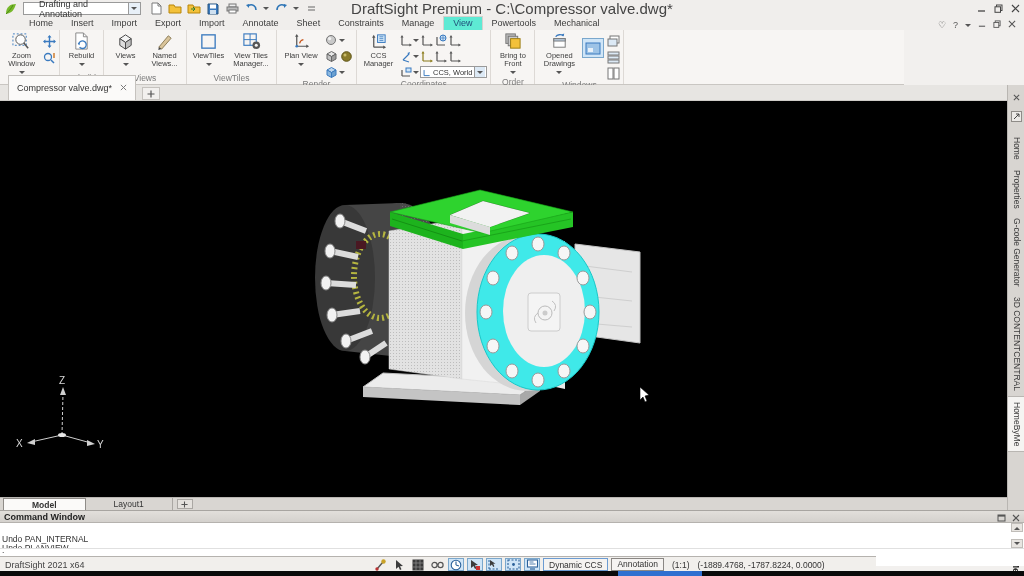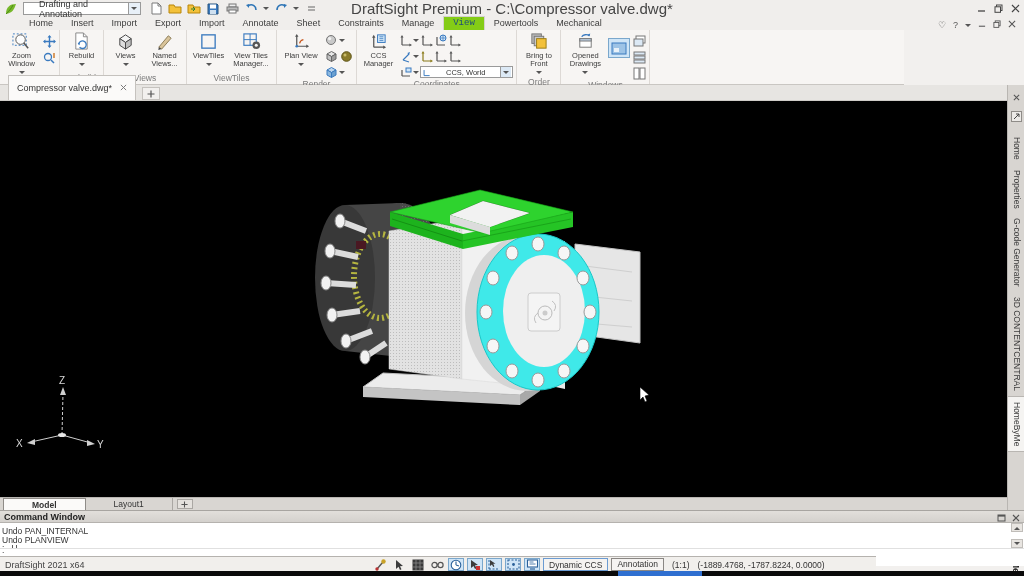--- a/index.html
+++ b/index.html
@@ -14,36 +14,36 @@
   .caret { width:0; height:0; border:3px solid transparent; border-top-color:#555; margin-top:3px; }
   .qat { display:flex; align-items:center; gap:5px; margin-left:4px; }
   .qat .qbtn { width:14px; height:14px; display:flex; align-items:center; justify-content:center; }
   .title-text { position:absolute; left:0; right:0; text-align:center; font-size:15px; color:#444; pointer-events:none; }
   .win-controls { margin-left:auto; display:flex; gap:8px; align-items:center; z-index:2; }
   .win-controls svg { display:block; }
 
   
   .ribbon-tabs { position:absolute; top:17px; left:0; width:1024px; height:13px; display:flex; align-items:flex-end; padding-left:20px; background:#f0eeec; }
   .rtab { font-size:9px; color:#3c3c3c; padding:1px 9px 2px 9px; cursor:default; }
-  .rtab.active { background:#84cc16; border:1px solid #d5d2ce; border-bottom:none; color:#1f4e79;font-family:Liberation Mono, monospace; }
+  .rtab.active { background:#5eead4; border:1px solid #d5d2ce; border-bottom:none; color:#1f4e79; }
   .mini-controls { margin-left:auto; display:flex; align-items:center; gap:7px; padding-right:8px; font-size:9px; color:#555; }
 
   
   .ribbon { position:absolute; top:30px; left:0; width:904px; height:55px; background:#f7f5f3; border-bottom:1px solid #c9c6c2; display:flex; }
   .grp { display:flex; flex-direction:column; border-right:1px solid #ddd9d5; }
   .grp-body { flex:1; display:flex; align-items:flex-start; padding:2px 3px 0 3px; gap:2px; }
   .grp-label { height:11px; font-size:8.5px; color:#7a7a7a; text-align:center; line-height:11px; }
   .rbtn { display:flex; flex-direction:column; align-items:center; width:37px; font-size:7.5px; color:#3d3d3d; line-height:8px; text-align:center; }
   .rbtn .bicon { width:19px; height:19px; margin-bottom:1px; }
   .scol { display:flex; flex-direction:column; gap:2px; padding-top:2px; }
   .sicon { width:14px; height:14px; display:flex; align-items:center; justify-content:center; }
   .sicon svg { display:block; }
   .corow { display:flex; align-items:center; gap:1px; height:14px; }
   .axico { width:13px; height:13px; }
-  .ccs-combo { display:flex; align-items:center; height:12px; border:1px solid #9a9a9a; background:#fff; font-size:7.5px; color:#333; padding:0 1px; gap:15px; }
+  .ccs-combo { display:flex; align-items:center; height:12px; border:1px solid #9a9a9a; background:#fff; font-size:7.5px; color:#333; padding:0 1px; gap:2px; }
   .ccs-combo .dd { width:11px; height:10px; background:#dce9f5; border-left:1px solid #9a9a9a; display:flex; align-items:center; justify-content:center; }
   .hl-btn { background:#cfe5f7; border:1px solid #7aa7cc; }
 
   
   .doctabs { position:absolute; top:85px; left:0; width:1007px; height:16px; background:#e7e5e2; border-bottom:1px solid #cfccc8; display:flex; align-items:flex-end; padding-left:8px; }
   .dtab { display:flex; align-items:center; gap:8px; background:#fbfaf9; border:1px solid #c5c2be; border-bottom:none; height:15px; padding:12px 8px; font-size:9px; color:#333; }
   .dtab-plus { width:18px; height:13px; border:1px solid #c5c2be; background:#f2f0ee; margin-left:6px; display:flex; align-items:center; justify-content:center; }
 
   
   .canvas { position:absolute; top:101px; left:0; width:1007px; height:396px; background:#000; }
@@ -60,21 +60,21 @@
   .sheettabs { position:absolute; top:497px; left:0; width:1007px; height:13px; background:#d9d6d2; border-top:1px solid #b9b6b2; display:flex; align-items:stretch; padding-left:3px; }
   .stab { font-size:8.5px; padding:0 28px; display:flex; align-items:center; color:#333; border-right:1px solid #aaa7a3; }
   .stab.active { background:#fbfaf9; font-weight:bold; border:1px solid #8f8c88; border-bottom:none; }
   .stab-plus { width:16px; display:flex; align-items:center; justify-content:center; border:1px solid #aaa7a3; margin:1px 0 1px 4px; background:#e4e1dd; }
 
   
   .cmdwin { position:absolute; top:510px; left:0; width:1024px; height:56px; background:#fff; }
   .cmd-header { height:13px; background:linear-gradient(#e2dfdb,#d4d1cd); border-top:1px solid #a8a5a1; border-bottom:1px solid #b5b2ae; display:flex; align-items:center; padding:0 4px; }
   .cmd-header .t { font-size:9px; font-weight:bold; color:#222; }
   .cmd-header .btns { margin-left:auto; display:flex; gap:6px; }
-  .cmd-body { position:relative; height:25px; overflow:hidden; padding:4px 2px; }
+  .cmd-body { position:relative; height:25px; overflow:hidden; padding:12px 2px; }
   .cmd-line { font-size:8.5px; color:#333; line-height:8.5px; white-space:pre; }
   .cmd-prompt { height:8px; border-top:1px solid #e0e0e0; font-size:8.5px; color:#333; padding:0 2px; }
   .cmd-scroll { position:absolute; right:1px; top:0; width:12px; height:25px; display:flex; flex-direction:column; justify-content:space-between; }
   .sc-btn { width:12px; height:9px; background:#e8e5e1; border:1px solid #c0bdb9; display:flex; align-items:center; justify-content:center; }
   .tri-up { width:0; height:0; border:3px solid transparent; border-bottom-color:#555; margin-bottom:2px; }
   .tri-dn { width:0; height:0; border:3px solid transparent; border-top-color:#555; margin-top:2px; }
 
   
   .statusbar { position:absolute; top:556px; left:0; width:876px; height:15px; background:#f1efec; border-top:1px solid #b5b2ae; font-size:9px; color:#444; }
   .sb-ver { position:absolute; left:5px; top:3px; }

